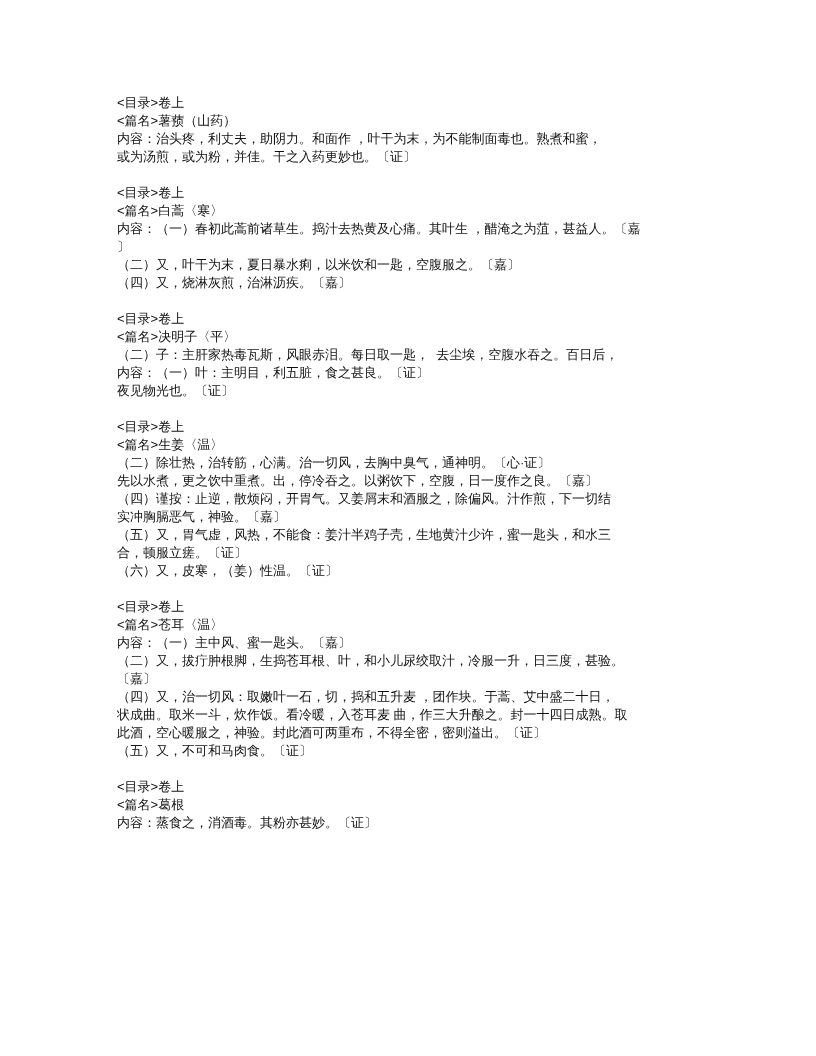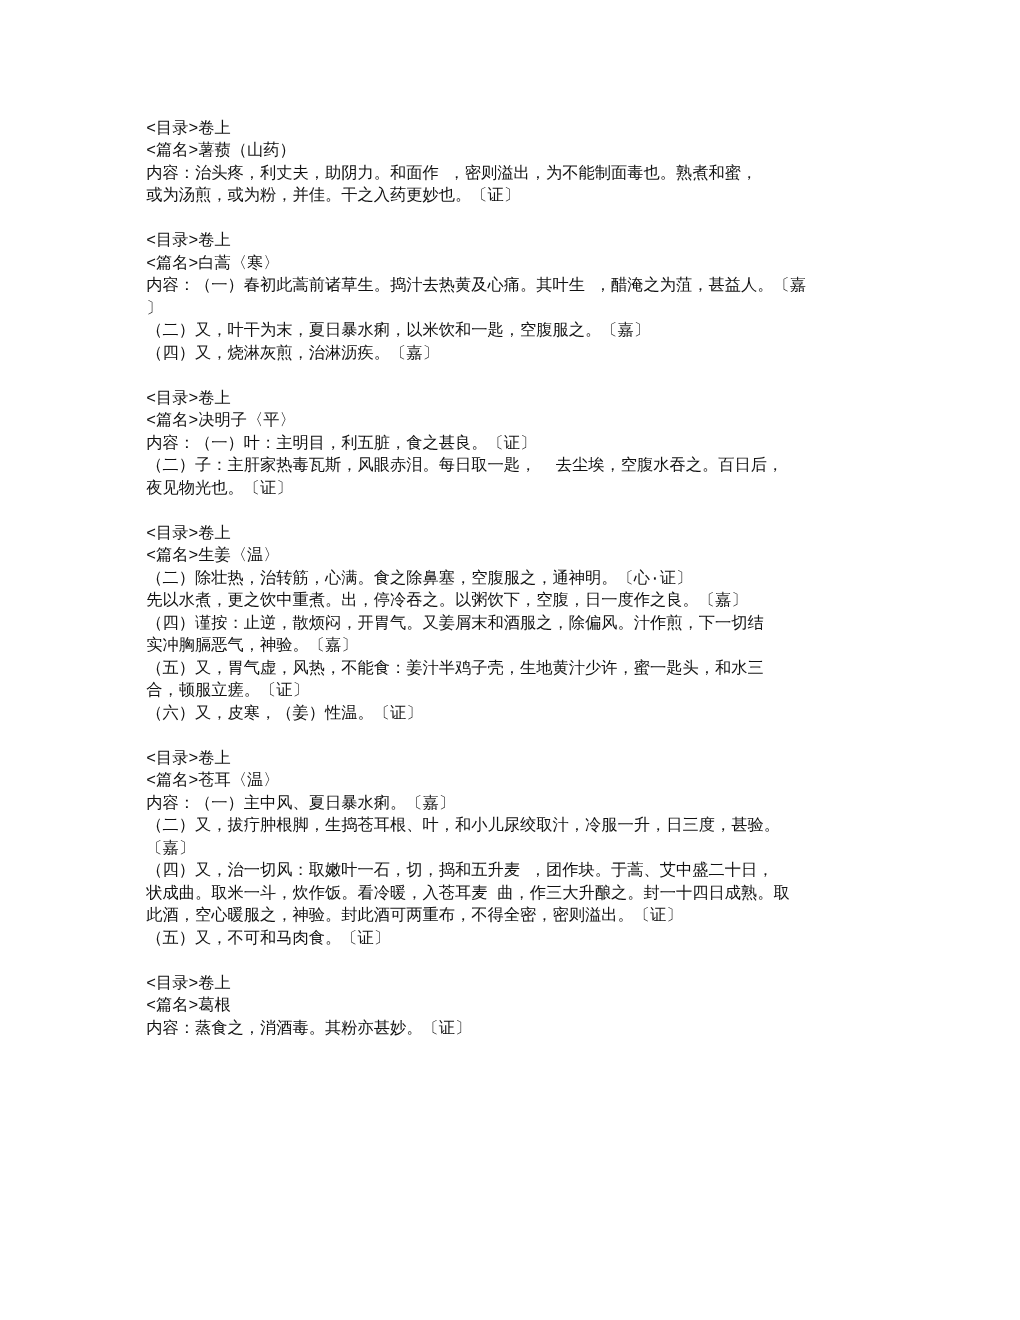--- a/index.html
+++ b/index.html
@@ -2,73 +2,73 @@
 <html><head>
   <meta charset="utf-8">
   <style>
     html, body { margin: 0; padding: 0; background: #ffffff; }
     body { width: 816px; height: 1056px; position: relative; overflow: hidden; }
     .page {
       position: absolute;
       left: 117px;
       top: 94px;
       width: 570px;
-      font-family: Liberation Mono, monospace;
+      font-family: Liberation Sans, sans-serif;
       font-size: 13px;
       line-height: 18px;
       color: #111111;
     }
     .entry { margin-bottom: 18px; }
     .line { white-space: pre; height: 18px; overflow: visible; }
   </style>
 </head>
 <body>
 
 <div class="page">
 
   <div class="entry">
     <div class="line">&lt;目录&gt;卷上</div>
     <div class="line">&lt;篇名&gt;薯蓣（山药）</div>
-    <div class="line">内容：治头疼，利丈夫，助阴力。和面作 ，密则溢出，为不能制面毒也。熟煮和蜜，</div>
+    <div class="line">内容：治头疼，利丈夫，助阴力。和面作 ，叶干为末，为不能制面毒也。熟煮和蜜，</div>
     <div class="line">或为汤煎，或为粉，并佳。干之入药更妙也。〔证〕</div>
   </div>
 
   <div class="entry">
     <div class="line">&lt;目录&gt;卷上</div>
     <div class="line">&lt;篇名&gt;白蒿〈寒〉</div>
     <div class="line">内容：（一）春初此蒿前诸草生。捣汁去热黄及心痛。其叶生 ，醋淹之为菹，甚益人。〔嘉</div>
     <div class="line">〕</div>
     <div class="line">（二）又，叶干为末，夏日暴水痢，以米饮和一匙，空腹服之。〔嘉〕</div>
     <div class="line">（四）又，烧淋灰煎，治淋沥疾。〔嘉〕</div>
   </div>
 
   <div class="entry">
     <div class="line">&lt;目录&gt;卷上</div>
     <div class="line">&lt;篇名&gt;决明子〈平〉</div>
+    <div class="line">（二）子：主肝家热毒瓦斯，风眼赤泪。每日取一匙，  去尘埃，空腹水吞之。百日后，</div>
     <div class="line">内容：（一）叶：主明目，利五脏，食之甚良。〔证〕</div>
-    <div class="line">（二）子：主肝家热毒瓦斯，风眼赤泪。每日取一匙，  去尘埃，空腹水吞之。百日后，</div>
     <div class="line">夜见物光也。〔证〕</div>
   </div>
 
   <div class="entry">
     <div class="line">&lt;目录&gt;卷上</div>
     <div class="line">&lt;篇名&gt;生姜〈温〉</div>
-    <div class="line">（二）除壮热，治转筋，心满。食之除鼻塞，空腹服之，通神明。〔心·证〕</div>
+    <div class="line">（二）除壮热，治转筋，心满。治一切风，去胸中臭气，通神明。〔心·证〕</div>
     <div class="line">先以水煮，更之饮中重煮。出，停冷吞之。以粥饮下，空腹，日一度作之良。〔嘉〕</div>
     <div class="line">（四）谨按：止逆，散烦闷，开胃气。又姜屑末和酒服之，除偏风。汁作煎，下一切结</div>
     <div class="line">实冲胸膈恶气，神验。〔嘉〕</div>
     <div class="line">（五）又，胃气虚，风热，不能食：姜汁半鸡子壳，生地黄汁少许，蜜一匙头，和水三</div>
     <div class="line">合，顿服立瘥。〔证〕</div>
     <div class="line">（六）又，皮寒，（姜）性温。〔证〕</div>
   </div>
 
   <div class="entry">
     <div class="line">&lt;目录&gt;卷上</div>
     <div class="line">&lt;篇名&gt;苍耳〈温〉</div>
-    <div class="line">内容：（一）主中风、夏日暴水痢。〔嘉〕</div>
+    <div class="line">内容：（一）主中风、蜜一匙头。〔嘉〕</div>
     <div class="line">（二）又，拔疔肿根脚，生捣苍耳根、叶，和小儿尿绞取汁，冷服一升，日三度，甚验。</div>
     <div class="line">〔嘉〕</div>
     <div class="line">（四）又，治一切风：取嫩叶一石，切，捣和五升麦 ，团作块。于蒿、艾中盛二十日，</div>
     <div class="line">状成曲。取米一斗，炊作饭。看冷暖，入苍耳麦 曲，作三大升酿之。封一十四日成熟。取</div>
     <div class="line">此酒，空心暖服之，神验。封此酒可两重布，不得全密，密则溢出。〔证〕</div>
     <div class="line">（五）又，不可和马肉食。〔证〕</div>
   </div>
 
   <div class="entry">
     <div class="line">&lt;目录&gt;卷上</div>

